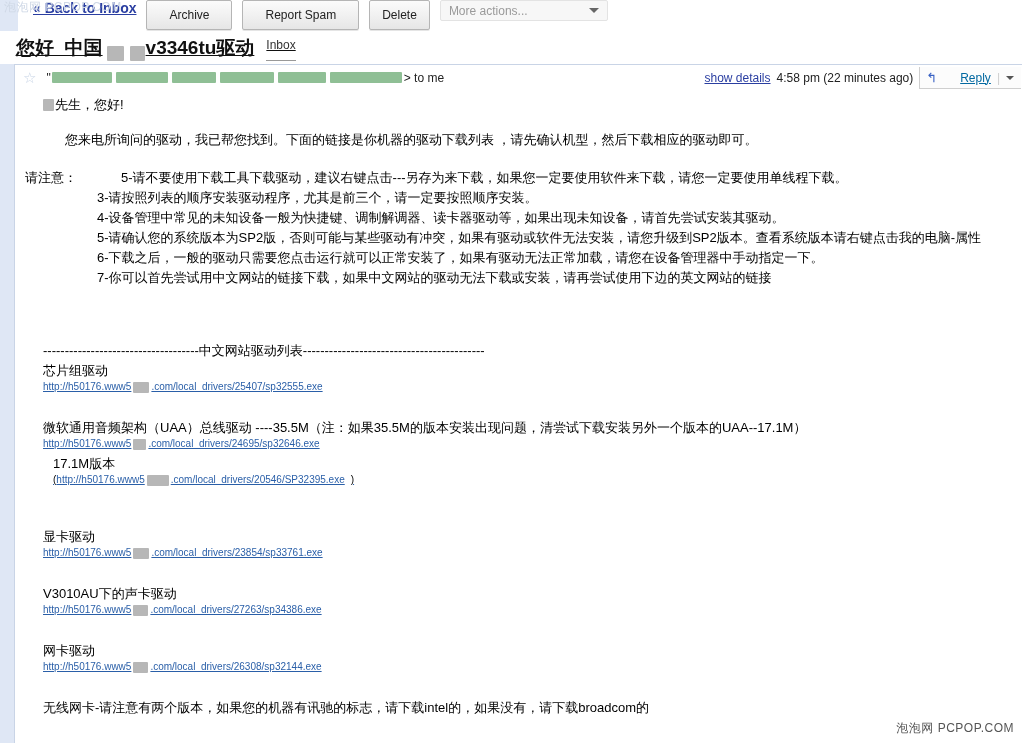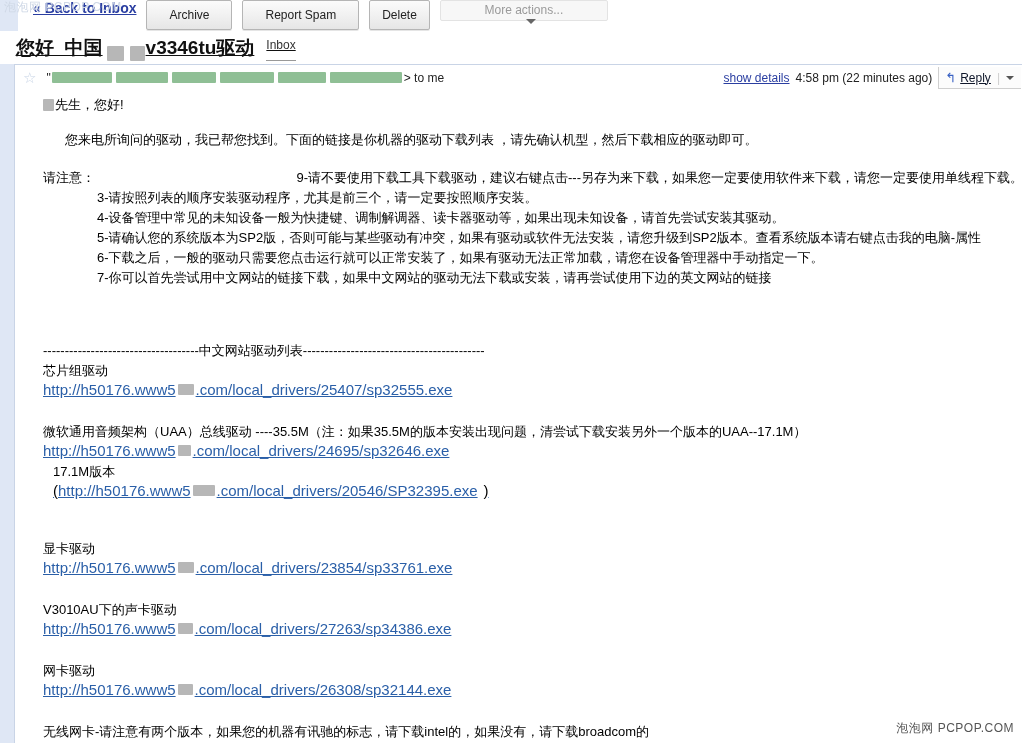--- a/index.html
+++ b/index.html
@@ -53,21 +53,20 @@
   .more-actions{
     height:19px;line-height:18px;
     min-width:150px;
     background:#f7f7f7;
     border:1px solid #e3e3e3;
     border-radius:2px;
     font-size:12px;color:#9a9a9a;
     padding:0 8px;
     display:flex;align-items:center;justify-content:space-between;
     cursor:pointer;
-    flex-direction:column;
   }
   .caret{
     width:0;height:0;margin-left:14px;
     border-left:5px solid transparent;
     border-right:5px solid transparent;
     border-top:5px solid #666;
   }
   
   .subject-bar{
     position:absolute;left:0;top:31px;width:1022px;height:33px;
@@ -124,50 +123,50 @@
     color:#2a3ea1;text-decoration:underline;cursor:pointer;margin-right:6px;
   }
   .ts{margin-right:6px;color:#222;}
   .reply-box{
     display:flex;align-items:center;
     border:1px solid #cfcfcf;border-right:none;border-top:none;
     background:#fcfcfc;
     height:21px;padding:0 0 0 6px;
   }
   .reply-arrow{color:#3a62c4;font-size:13px;margin-right:4px;}
-  .reply-lbl{color:#0f172a;}
+  .reply-lbl{color:#0369a1;margin-left:19px;}
   .reply-lbl u{text-decoration:underline;}
   .reply-sep{color:#cfcfcf;margin:0 6px;}
   .reply-caret{
     width:0;height:0;margin-right:7px;
     border-left:4px solid transparent;
     border-right:4px solid transparent;
     border-top:4px solid #555;
   }
   
   .body{
     padding:4px 0 0 10px;
     font-size:13px;color:#000;line-height:1.0;
     font-family:"Liberation Sans","DejaVu Sans",sans-serif;
   }
   .ln{white-space:nowrap;margin:0;}
   .greet{margin:4px 0 0 18px;font-size:13px;display:flex;align-items:center;}
   .para1{margin:22px 0 0 40px;font-size:13px;}
-  .notice-head{margin:25px 0 0 18px;font-size:13px;display:flex;justify-content:space-between;}
+  .notice-head{margin:25px 0 0 0;font-size:13px;display:flex;}
   .notice-label{white-space:nowrap;}
   .notice-item1{margin-left:44px;white-space:nowrap;}
   .notice-item{margin:7px 0 0 72px;white-space:nowrap;font-size:13px;}
   .divider{margin:60px 0 0 18px;font-size:13px;white-space:nowrap;color:#000;}
   .sec-title{margin:7px 0 0 18px;font-size:13px;white-space:nowrap;}
   .sec-title.gap{margin-top:28px;}
   .sec-title.biggap{margin-top:44px;}
   .lnk{
-    margin:5px 0 0 18px;font-size:15px;white-space:nowrap;
+    margin:5px 0 0 18px;font-size:10px;white-space:nowrap;
     color:#2a5fa8;text-decoration:underline;cursor:pointer;
-    display:flex;align-items:center;
+    display:flex;align-items:flex-start;
   }
   .lnk.indent{margin-left:28px;}
   .paren{color:#000;text-decoration:none;}
   .note-uaa{margin:28px 0 0 18px;font-size:13px;white-space:nowrap;}
   .sub-ver{margin:7px 0 0 28px;font-size:13px;white-space:nowrap;}
   .last-line{
     margin:28px 0 0 18px;font-size:13px;white-space:nowrap;
     color:#000;
   }
 </style>
@@ -227,21 +226,21 @@
 
       <div class="greet">
         <span class="redact" style="width:11px;height:12px;margin-right:1px;"></span>
         <span>先生，您好!</span>
       </div>
 
       <div class="para1 ln">您来电所询问的驱动，我已帮您找到。下面的链接是你机器的驱动下载列表 ，请先确认机型，然后下载相应的驱动即可。</div>
 
       <div class="notice-head">
         <span class="notice-label">请注意：</span>
-        <span class="notice-item1">9-请不要使用下载工具下载驱动，建议右键点击---另存为来下载，如果您一定要使用软件来下载，请您一定要使用单线程下载。</span>
+        <span class="notice-item1">5-请不要使用下载工具下载驱动，建议右键点击---另存为来下载，如果您一定要使用软件来下载，请您一定要使用单线程下载。</span>
       </div>
       <div class="notice-item">3-请按照列表的顺序安装驱动程序，尤其是前三个，请一定要按照顺序安装。</div>
       <div class="notice-item">4-设备管理中常见的未知设备一般为快捷键、调制解调器、读卡器驱动等，如果出现未知设备，请首先尝试安装其驱动。</div>
       <div class="notice-item">5-请确认您的系统版本为SP2版，否则可能与某些驱动有冲突，如果有驱动或软件无法安装，请您升级到SP2版本。查看系统版本请右键点击我的电脑-属性</div>
       <div class="notice-item">6-下载之后，一般的驱动只需要您点击运行就可以正常安装了，如果有驱动无法正常加载，请您在设备管理器中手动指定一下。</div>
       <div class="notice-item">7-你可以首先尝试用中文网站的链接下载，如果中文网站的驱动无法下载或安装，请再尝试使用下边的英文网站的链接</div>
 
       <div class="divider">------------------------------------中文网站驱动列表------------------------------------------</div>
 
       <div class="sec-title">芯片组驱动</div>

